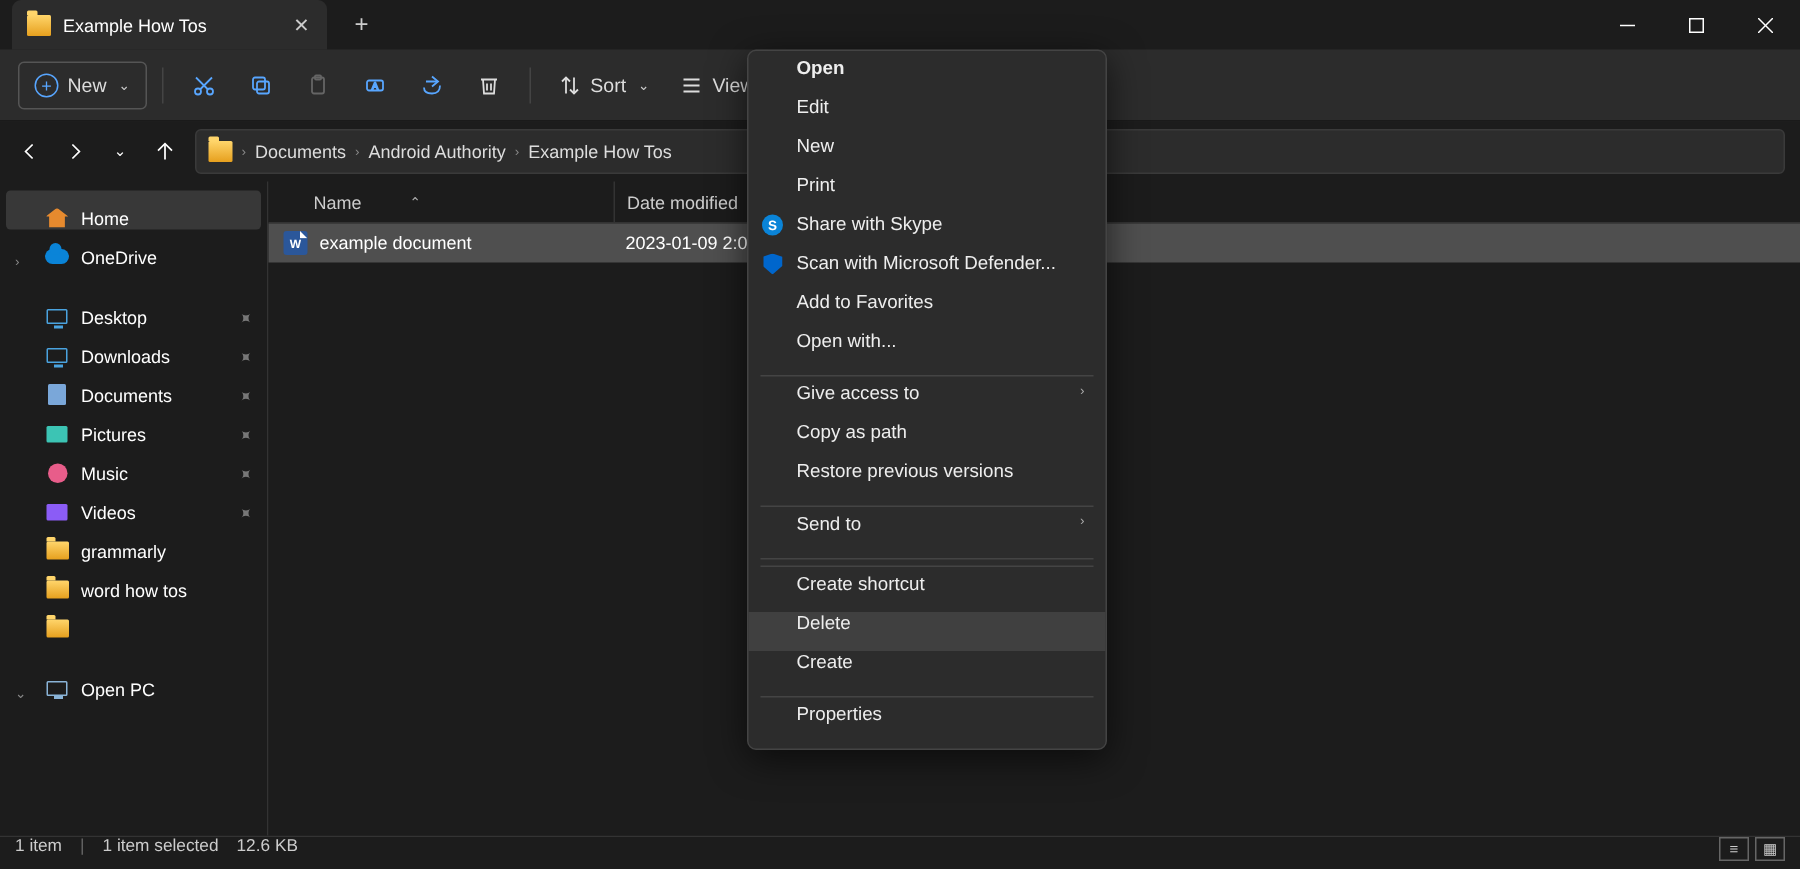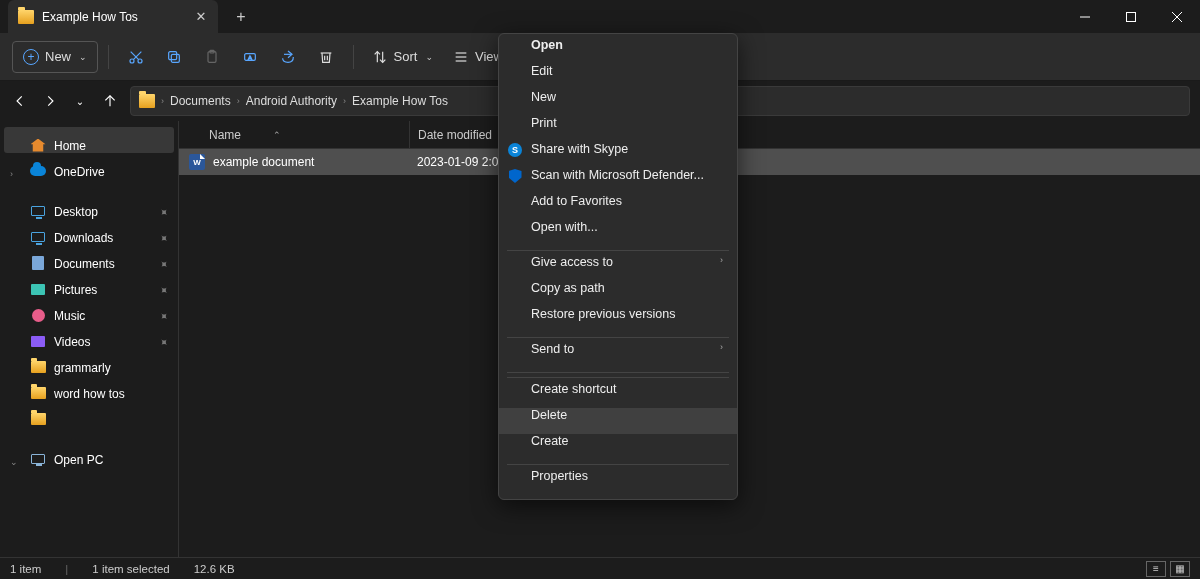--- a/index.html
+++ b/index.html
@@ -67,21 +67,21 @@
   
   .ctxmenu { position:absolute; left:498px; top:33px; width:240px; background:#2c2c2c; border:1px solid #444; border-radius:6px; padding:4px 0; box-shadow:0 6px 24px rgba(0,0,0,0.6); font-size:12.5px; z-index:100;}
   .ctxitem { height:26px; display:flex; align-items:flex-start; padding:0 14px 0 32px; position:relative; color:#eee;}
   .ctxitem.bold { font-weight:600; }
   .ctxitem.hover { background:#404040; }
   .ctxitem .sub { margin-left:auto; color:#aaa; font-size:9px;}
   .ctxitem .cicon { position:absolute; left:8px; width:16px; height:16px; display:flex;align-items:center;justify-content:center;}
   .ctxsep { height:1px; background:#444; margin:4px 8px; }
   
   
-  .status { height:22px; background:#1c1c1c; border-top:1px solid #333; display:flex; align-items:center; padding:0 10px; font-size:11.5px; color:#ccc; gap:24px;}
+  .status { height:22px; background:#1c1c1c; border-top:1px solid #333; display:flex; padding:0 10px; font-size:11.5px; color:#ccc; gap:12px;}
   .status .sep { color:#666; }
   .status-right { margin-left:auto; display:flex; gap:4px;}
   .viewbtn { width:20px; height:16px; border:1px solid #666; display:flex;align-items:center;justify-content:center; font-size:10px;}
 
   .home-ico{width:15px;height:13px;background:#e68a2e;clip-path:polygon(50% 0,100% 45%,85% 45%,85% 100%,15% 100%,15% 45%,0 45%);} 
   .cloud-ico{width:16px;height:10px;background:#0a84d8;border-radius:6px;position:relative;}
   .cloud-ico::before{content:"";position:absolute;left:3px;top:-4px;width:8px;height:8px;background:#0a84d8;border-radius:50%;}
   .monitor-ico{width:14px;height:10px;border:1.5px solid #4aa3df;border-radius:1px;position:relative;}
   .monitor-ico::after{content:"";position:absolute;left:4px;bottom:-4px;width:6px;height:2px;background:#4aa3df;}
   .pics-ico{width:14px;height:11px;background:#3cc4b4;border-radius:1px;}

